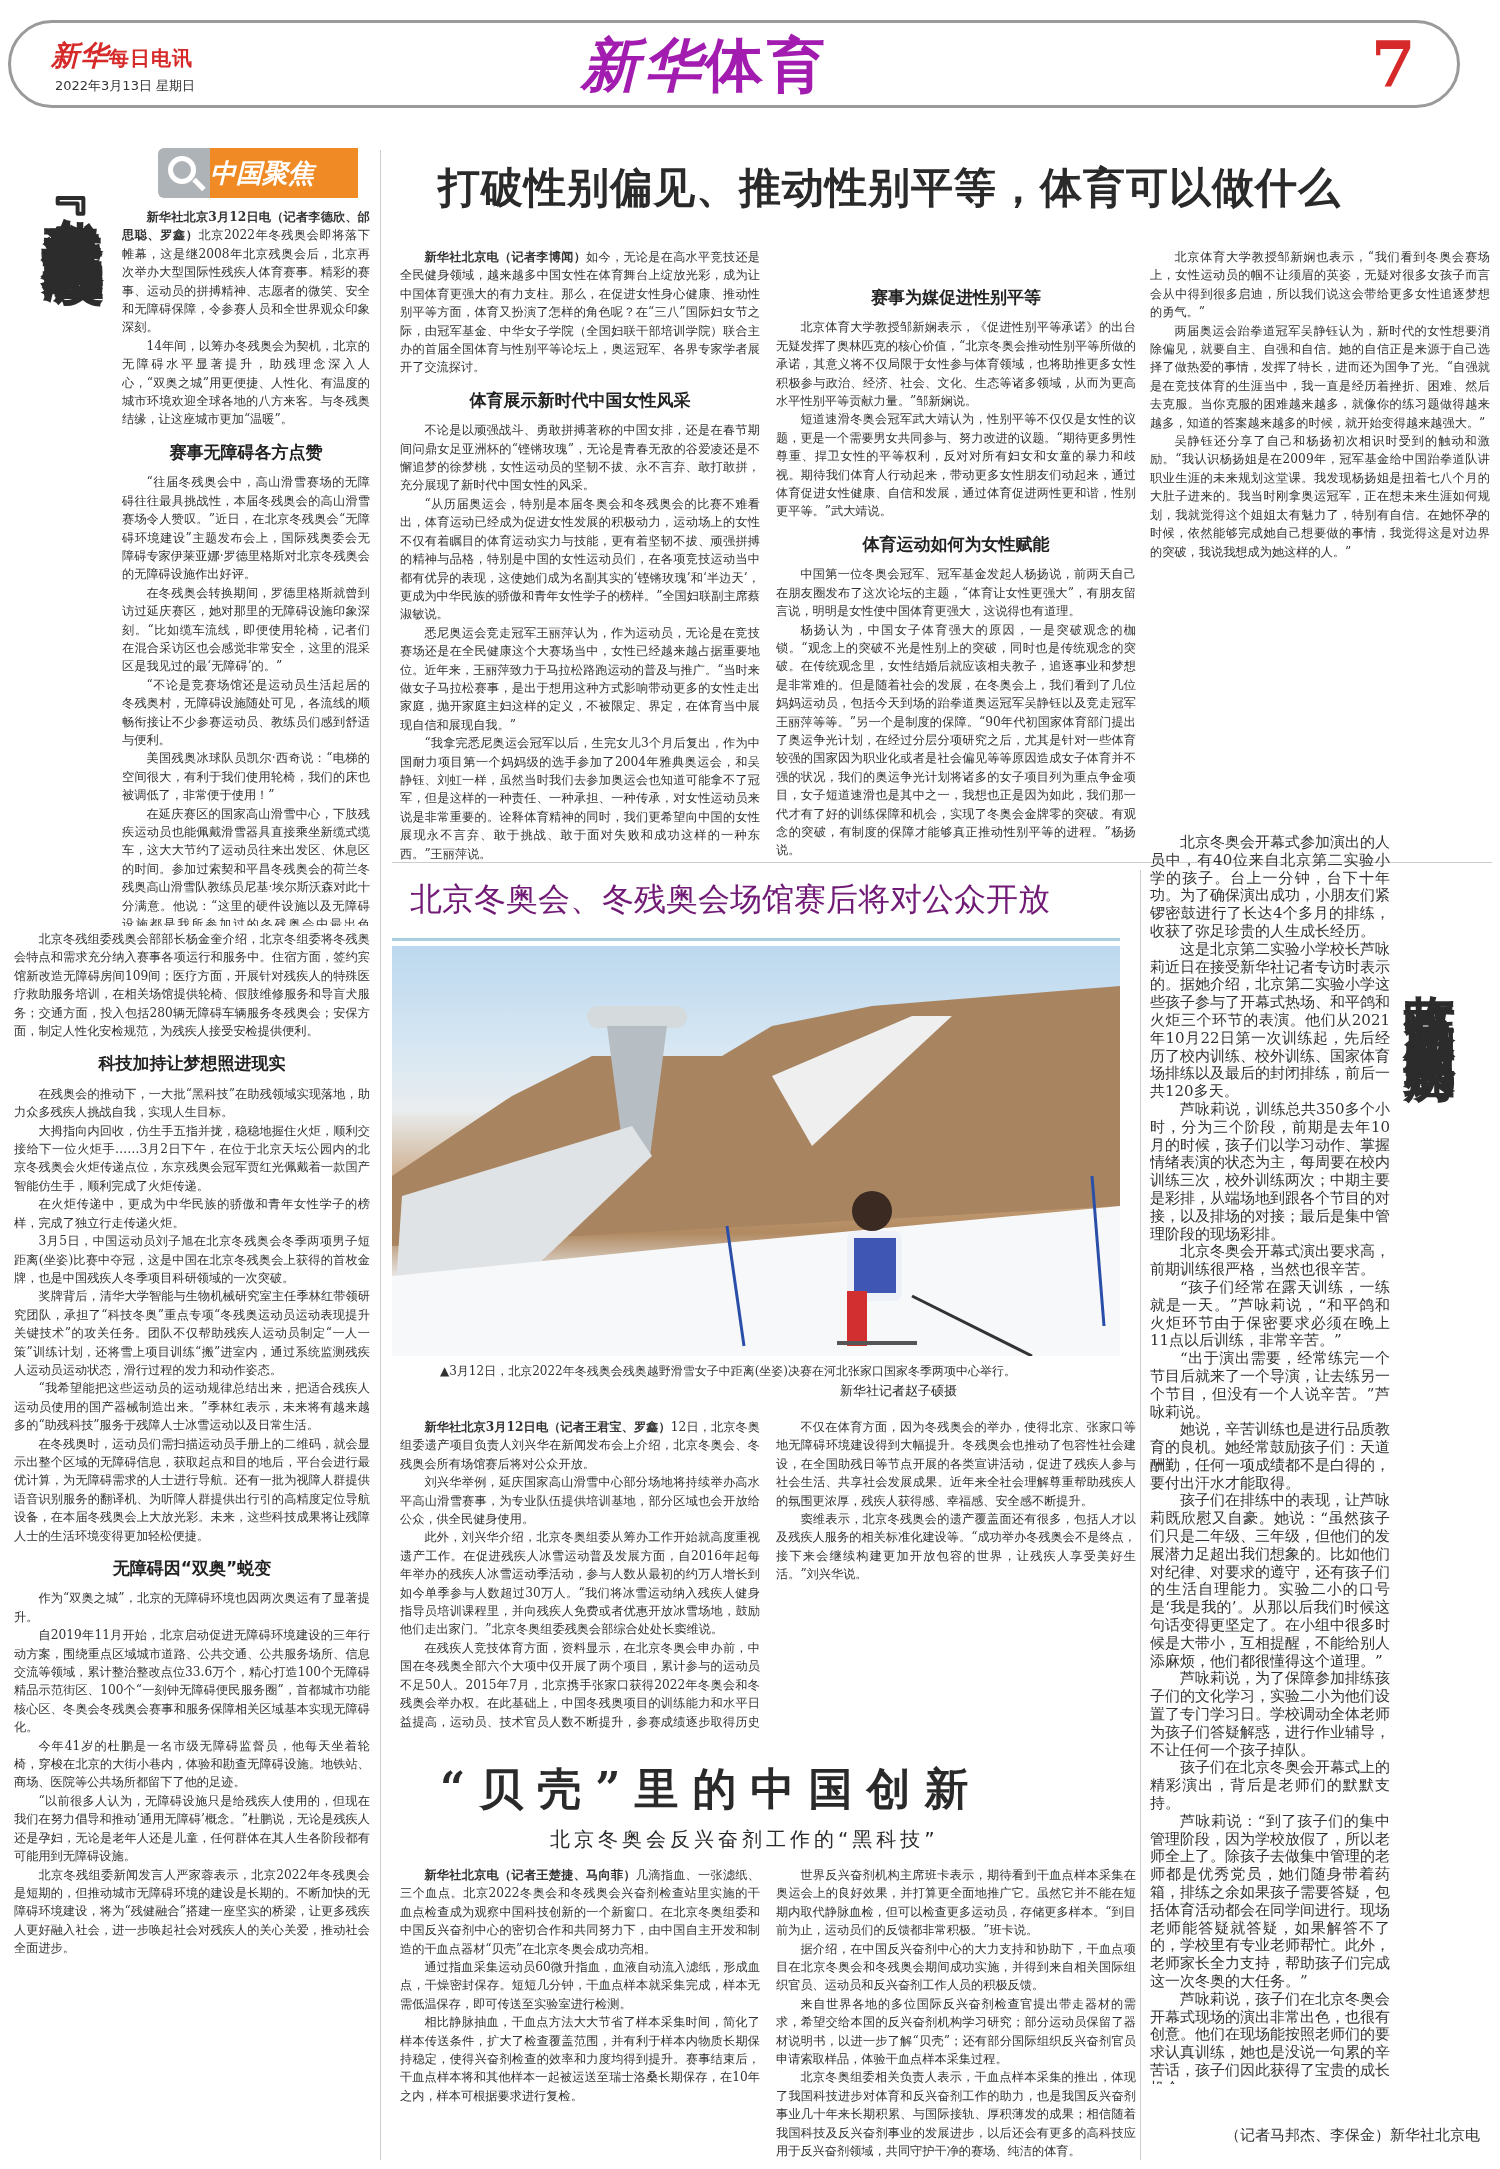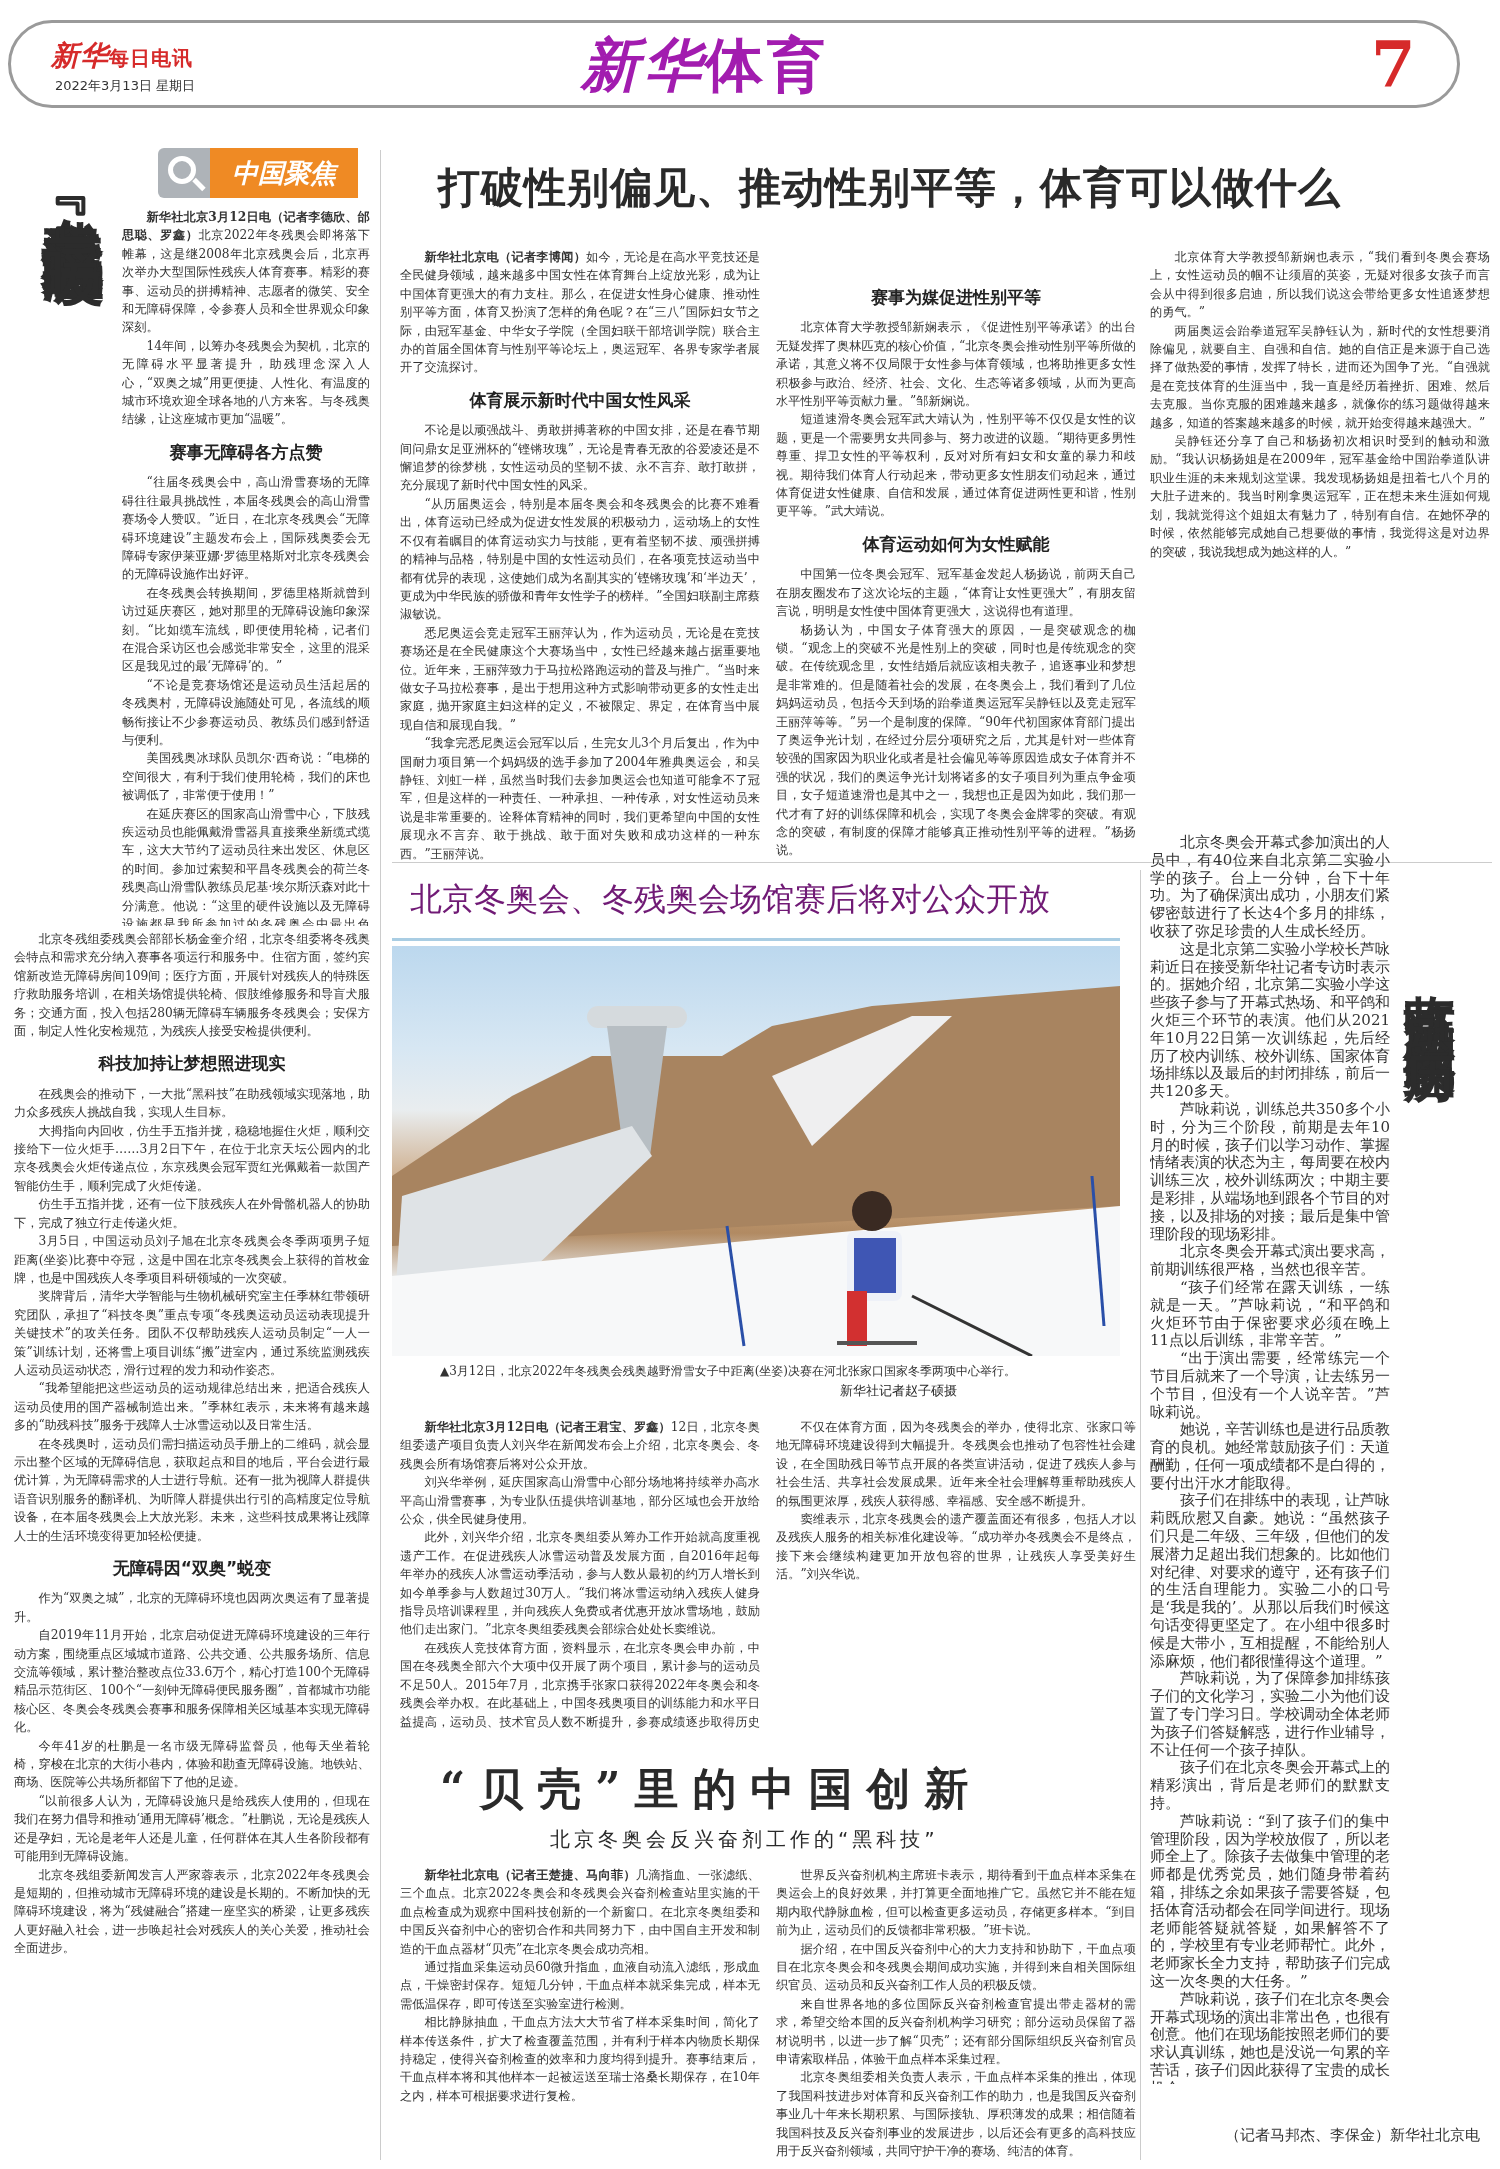--- a/index.html
+++ b/index.html
@@ -7,21 +7,21 @@
 .abs{position:absolute;}
 .masthead{left:8px;top:20px;width:1452px;height:88px;border:3px solid #9a9a9a;border-radius:44px;background:#fff;}
 .mh-brand{left:40px;top:14px;color:#d62a2a;font-size:28px;font-weight:bold;font-style:italic;letter-spacing:1px;}
 .mh-brand span{font-size:20px;font-style:normal;}
 .mh-date{left:44px;top:54px;font-family:"DejaVu Sans",sans-serif;font-size:13px;color:#333;}
 .mh-title{left:570px;top:4px;color:#a21caf;font-size:58px;font-weight:bold;letter-spacing:4px;}
 .mh-title .cal{font-style:italic;}
 .mh-page{left:1360px;top:4px;color:#d62a2a;font-size:64px;font-weight:bold;font-family:"DejaVu Serif",serif;}
 .tag{left:158px;top:148px;width:200px;height:50px;}
 .tag .grey{position:absolute;left:0;top:0;width:60px;height:50px;background:#aeb3b8;border-radius:6px 0 0 6px;}
-.tag .orange{position:absolute;left:52px;top:0;width:148px;height:50px;background:#ef8a24;color:#fff;font-family:"DejaVu Sans",sans-serif;font-weight:bold;font-style:italic;font-size:26px;line-height:50px;text-align:center;}
+.tag .orange{position:absolute;left:52px;top:0;width:148px;height:50px;background:#ef8a24;color:#fff;font-family:"DejaVu Sans",sans-serif;font-weight:bold;font-style:italic;font-size:26px;line-height:50px;}
 .tag .lens{position:absolute;left:10px;top:8px;width:28px;height:28px;border:5px solid #fff;border-radius:50%;}
 .tag .handle{position:absolute;left:34px;top:34px;width:14px;height:5px;background:#fff;transform:rotate(45deg);}
 .vhead{font-weight:bold;color:#2c2c2c;writing-mode:vertical-rl;text-orientation:upright;}
 .vh-left{left:38px;top:168px;font-size:62px;line-height:70px;letter-spacing:2px;}
 .vh-right{left:1400px;top:955px;font-size:52px;line-height:60px;letter-spacing:6px;}
 .main-title{left:438px;top:160px;font-size:42px;font-weight:bold;color:#2a2a2a;letter-spacing:1px;}
 .col{font-size:12.2px;line-height:18.4px;text-align:justify;color:#333;overflow:hidden;}
 .col p{text-indent:2em;}
 .sub{font-family:"DejaVu Sans",sans-serif;font-weight:bold;font-size:17px;text-align:center;color:#222;margin:14px 0 12px;text-indent:0 !important;}
 .headline2{left:410px;top:878px;font-size:32px;color:#701a75;font-family:"DejaVu Sans",sans-serif;}
@@ -63,21 +63,21 @@
   <p>“不论是竞赛场馆还是运动员生活起居的冬残奥村，无障碍设施随处可见，各流线的顺畅衔接让不少参赛运动员、教练员们感到舒适与便利。</p>
   <p>美国残奥冰球队员凯尔·西奇说：“电梯的空间很大，有利于我们使用轮椅，我们的床也被调低了，非常便于使用！”</p>
   <p>在延庆赛区的国家高山滑雪中心，下肢残疾运动员也能佩戴滑雪器具直接乘坐新缆式缆车，这大大节约了运动员往来出发区、休息区的时间。参加过索契和平昌冬残奥会的荷兰冬残奥高山滑雪队教练员尼基·埃尔斯沃森对此十分满意。他说：“这里的硬件设施以及无障碍设施都是我所参加过的冬残奥会中最出色的。”</p>
 </div>
 
 <div class="abs col" style="left:14px;top:930px;width:356px;height:1230px;">
   <p>北京冬残组委残奥会部部长杨金奎介绍，北京冬组委将冬残奥会特点和需求充分纳入赛事各项运行和服务中。住宿方面，签约宾馆新改造无障碍房间109间；医疗方面，开展针对残疾人的特殊医疗救助服务培训，在相关场馆提供轮椅、假肢维修服务和导盲犬服务；交通方面，投入包括280辆无障碍车辆服务冬残奥会；安保方面，制定人性化安检规范，为残疾人接受安检提供便利。</p>
   <div class="sub">科技加持让梦想照进现实</div>
   <p>在残奥会的推动下，一大批“黑科技”在助残领域实现落地，助力众多残疾人挑战自我，实现人生目标。</p>
   <p>大拇指向内回收，仿生手五指并拢，稳稳地握住火炬，顺利交接给下一位火炬手……3月2日下午，在位于北京天坛公园内的北京冬残奥会火炬传递点位，东京残奥会冠军贾红光佩戴着一款国产智能仿生手，顺利完成了火炬传递。</p>
-  <p>仿生手五指并拢，还有一位下肢残疾人在外骨骼机器人的协助下，完成了独立行走传递火炬。</p>
+  <p>在火炬传递中，更成为中华民族的骄傲和青年女性学子的榜样，完成了独立行走传递火炬。</p>
   <p>3月5日，中国运动员刘子旭在北京冬残奥会冬季两项男子短距离(坐姿)比赛中夺冠，这是中国在北京冬残奥会上获得的首枚金牌，也是中国残疾人冬季项目科研领域的一次突破。</p>
   <p>奖牌背后，清华大学智能与生物机械研究室主任季林红带领研究团队，承担了“科技冬奥”重点专项“冬残奥运动员运动表现提升关键技术”的攻关任务。团队不仅帮助残疾人运动员制定“一人一策”训练计划，还将雪上项目训练“搬”进室内，通过系统监测残疾人运动员运动状态，滑行过程的发力和动作姿态。</p>
   <p>“我希望能把这些运动员的运动规律总结出来，把适合残疾人运动员使用的国产器械制造出来。”季林红表示，未来将有越来越多的“助残科技”服务于残障人士冰雪运动以及日常生活。</p>
   <p>在冬残奥时，运动员们需扫描运动员手册上的二维码，就会显示出整个区域的无障碍信息，获取起点和目的地后，平台会进行最优计算，为无障碍需求的人士进行导航。还有一批为视障人群提供语音识别服务的翻译机、为听障人群提供出行引的高精度定位导航设备，在本届冬残奥会上大放光彩。未来，这些科技成果将让残障人士的生活环境变得更加轻松便捷。</p>
   <div class="sub">无障碍因“双奥”蜕变</div>
   <p>作为“双奥之城”，北京的无障碍环境也因两次奥运有了显著提升。</p>
   <p>自2019年11月开始，北京启动促进无障碍环境建设的三年行动方案，围绕重点区域城市道路、公共交通、公共服务场所、信息交流等领域，累计整治整改点位33.6万个，精心打造100个无障碍精品示范街区、100个“一刻钟无障碍便民服务圈”，首都城市功能核心区、冬奥会冬残奥会赛事和服务保障相关区域基本实现无障碍化。</p>
   <p>今年41岁的杜鹏是一名市级无障碍监督员，他每天坐着轮椅，穿梭在北京的大街小巷内，体验和勘查无障碍设施。地铁站、商场、医院等公共场所都留下了他的足迹。</p>
   <p>“以前很多人认为，无障碍设施只是给残疾人使用的，但现在我们在努力倡导和推动‘通用无障碍’概念。”杜鹏说，无论是残疾人还是孕妇，无论是老年人还是儿童，任何群体在其人生各阶段都有可能用到无障碍设施。</p>
   <p>北京冬残组委新闻发言人严家蓉表示，北京2022年冬残奥会是短期的，但推动城市无障碍环境的建设是长期的。不断加快的无障碍环境建设，将为“残健融合”搭建一座坚实的桥梁，让更多残疾人更好融入社会，进一步唤起社会对残疾人的关心关爱，推动社会全面进步。</p>

